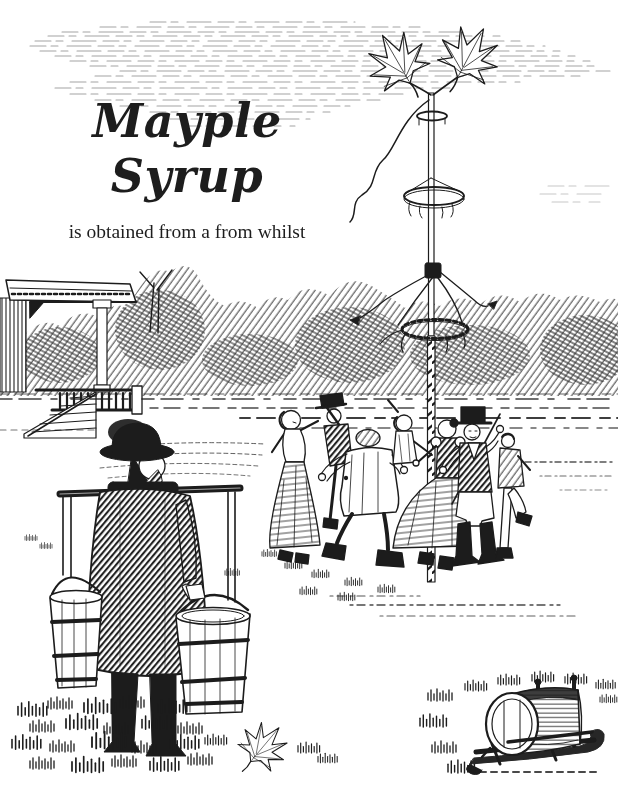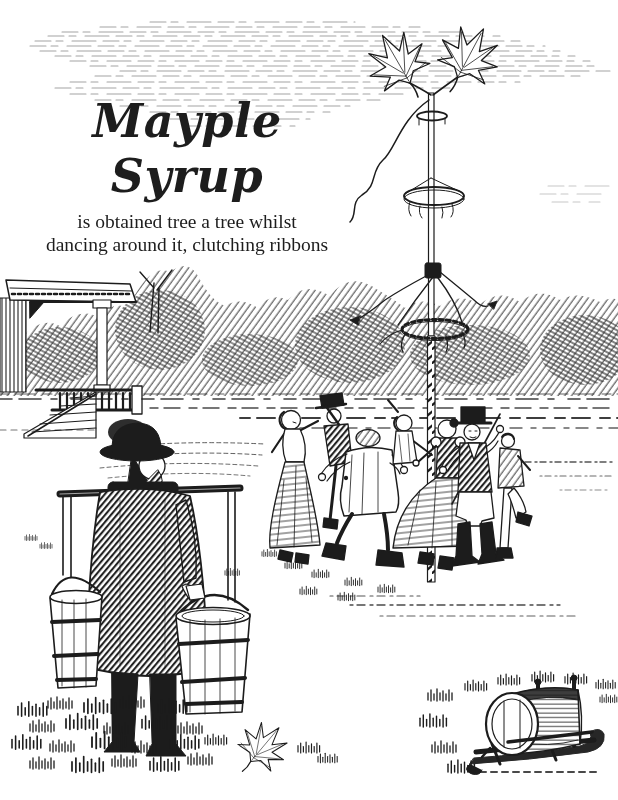--- a/index.html
+++ b/index.html
@@ -1,20 +1,20 @@
 <!DOCTYPE html>
 <html><head>
 <meta charset="utf-8">
 <style>
   html,body{margin:0;padding:0;background:#ffffff;}
   .stage{position:relative;width:618px;height:800px;background:#ffffff;overflow:hidden;}
   svg.scene{position:absolute;left:0;top:0;}
   .caption{position:absolute;left:8px;top:94px;width:358px;text-align:center;color:#1d1d1d;}
   .title{font-family:"DejaVu Serif",serif;font-style:italic;font-weight:bold;
-         font-size:46px;line-height:1.2;letter-spacing:.5px;margin-bottom:6px;}
+         font-size:46px;line-height:1.2;letter-spacing:.5px;margin-bottom:16px;}
   .q{font-family:"Liberation Serif","DejaVu Serif",serif;font-size:19.5px;line-height:1.18;}
 </style>
 </head>
 <body>
 
 <div class="stage">
 
 <svg class="scene" width="618" height="800" viewBox="0 0 618 800" stroke-linecap="round" stroke-linejoin="round">
   <defs>
     <pattern id="hatchCoat" width="4.5" height="4.5" patternUnits="userSpaceOnUse" patternTransform="rotate(40)">
@@ -360,17 +360,16 @@
         <use href="#tuft" transform="translate(338,600) scale(.7)"></use>
     <use href="#tuft" transform="translate(262,556) scale(.6)"></use>
         <use href="#tuft" transform="translate(225,575) scale(.6)"></use>
     <use href="#tuft" transform="translate(25,540) scale(.5)"></use>
         <use href="#tuft" transform="translate(40,548) scale(.5)"></use>
   </g>
 </svg>
 
 <div class="caption">
   <div class="title">Mayple Syrup</div>
-  <div class="q">is obtained tree a tree whilst</div>
-  <div class="q">dancing around it, clutching ribbons</div>
+  <div class="q">is obtained from a from whilst</div>
 </div>
 
 </div>
 
 </body></html>

